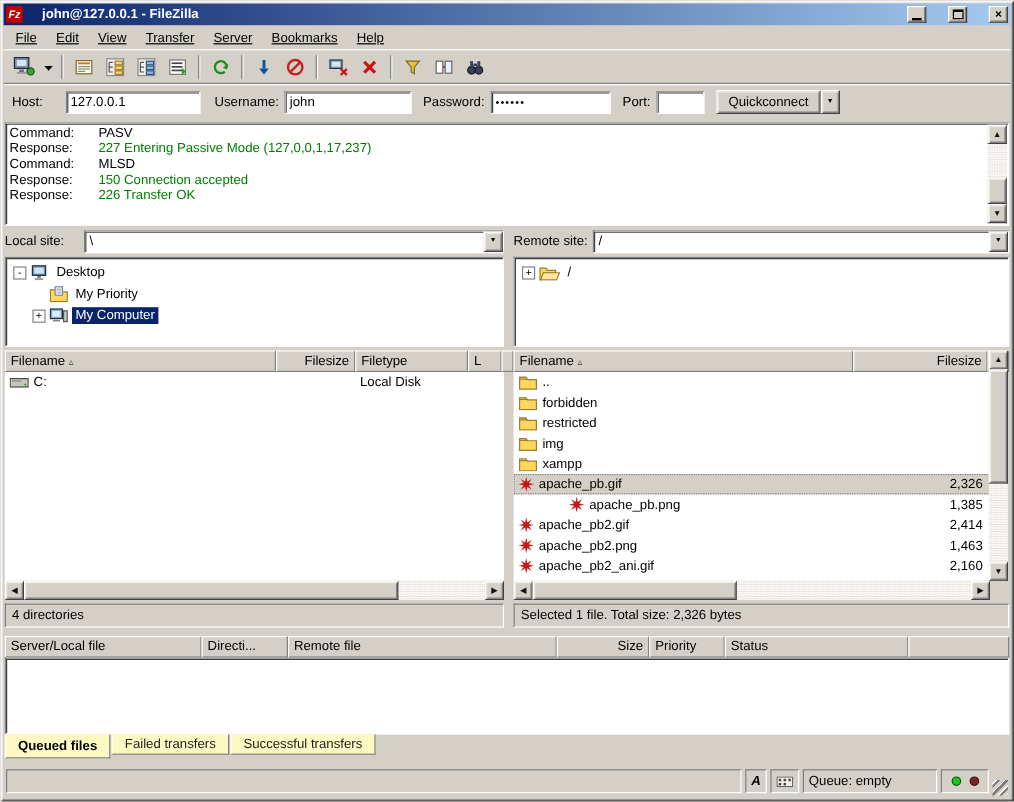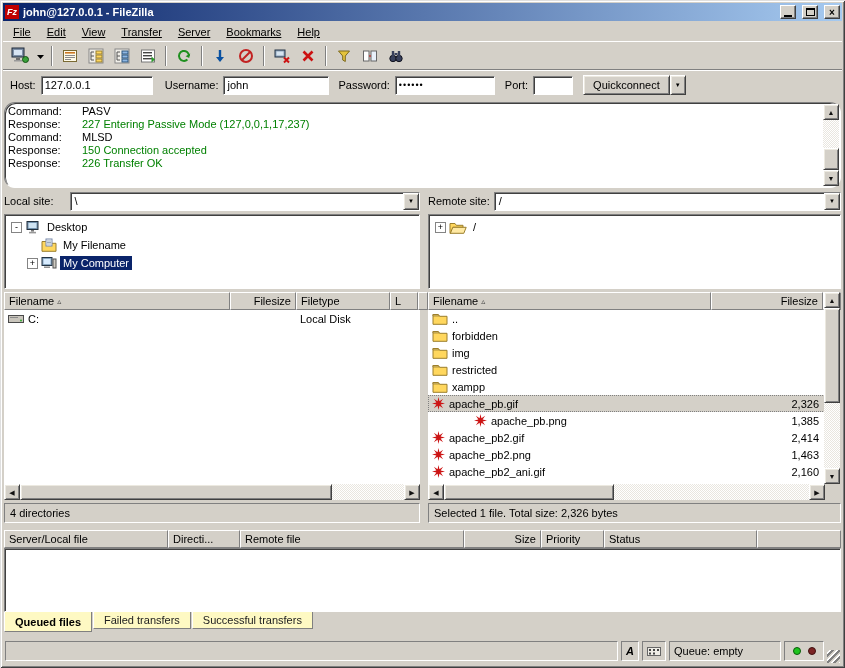--- a/index.html
+++ b/index.html
@@ -6,49 +6,49 @@
   html,body{width:845px;height:668px;overflow:hidden;}
   body{font-family:"Liberation Sans",sans-serif;font-size:11px;color:#000;background:#d4d0c8;}
   #window{position:relative;width:845px;height:668px;background:#d4d0c8;
     box-shadow:inset 1px 1px 0 #dfdfdf,inset -1px -1px 0 #404040,inset 2px 2px 0 #fff,inset -2px -2px 0 #808080;}
   .abs{position:absolute;}
   
   .btn3d{background:#d4d0c8;border:1px solid;border-color:#fff #404040 #404040 #fff;box-shadow:inset 1px 1px 0 #ece9e0,inset -1px -1px 0 #808080;}
   .sunken{background:#fff;border:1px solid;border-color:#808080 #fff #fff #808080;box-shadow:inset 1px 1px 0 #404040;}
   .panel-sunken{border:1px solid;border-color:#808080 #fff #fff #808080;}
   
-  #titlebar{left:3px;top:3px;right:3px;height:18px;background:linear-gradient(90deg,var(--tb1,#0a246a),var(--tb2,#a6caf0));display:flex;align-items:center;padding:0 2px;gap:4px;}
+  #titlebar{left:3px;top:3px;right:3px;height:18px;background:linear-gradient(90deg,var(--tb1,#0a246a),var(--tb2,#a6caf0));display:flex;align-items:center;padding:0 2px;gap:16px;}
   #app-logo{width:14px;height:14px;background:#c00000;color:#fff;font-weight:bold;font-style:italic;font-size:9px;display:flex;align-items:center;justify-content:center;flex:none;}
   #title-text{color:#fff;font-weight:bold;flex:1;white-space:nowrap;overflow:hidden;}
   .winbtn{width:16px;height:14px;background:#d4d0c8;border:1px solid;border-color:#fff #404040 #404040 #fff;box-shadow:inset -1px -1px 0 #808080;display:flex;align-items:center;justify-content:center;font-size:10px;font-weight:bold;flex:none;margin-left:2px;}
   .glyph-min{width:8px;height:2px;background:#000;margin-top:7px;}
   .glyph-max{width:9px;height:8px;border:1px solid #000;border-top:2px solid #000;}
   
   #menubar{left:3px;top:22px;right:3px;height:19px;display:flex;align-items:center;padding-left:2px;}
   .menu-item{padding:2px 8px;white-space:nowrap;text-decoration:underline;}
   #toolbar{left:3px;top:41px;right:3px;height:28px;display:flex;align-items:center;gap:2px;padding-left:5px;border-top:1px solid #fff;}
   .tb-btn{width:24px;height:24px;display:flex;align-items:center;justify-content:center;}
   .tb-btn.narrow{width:12px;}
   .tb-ic{display:flex;}
   .tb-sep{width:2px;height:20px;border-left:1px solid #808080;border-right:1px solid #fff;margin:0 3px;flex:none;}
   
   #quickbar{left:3px;top:69px;right:3px;height:31px;display:flex;align-items:center;padding-left:7px;border-top:1px solid #808080;box-shadow:inset 0 1px 0 #fff;}
   .lbl{white-space:nowrap;}
   .field{height:19px;background:#fff;border:1px solid;border-color:#808080 #fff #fff #808080;box-shadow:inset 1px 1px 0 #404040;font:11px "Liberation Sans",sans-serif;padding:0 3px;outline:none;}
-  #host-input{width:112px;margin-left:5px;}
+  #host-input{width:112px;margin-left:19px;}
   #username-label{margin-left:12px;}
   #username-input{width:106px;margin-left:5px;}
   #password-label{margin-left:9px;}
   #password-input{width:100px;margin-left:5px;font-size:9px;letter-spacing:1px;}
   #port-label{margin-left:10px;}
   #port-input{width:40px;margin-left:5px;}
   #quickconnect-btn{margin-left:10px;height:20px;padding:0 9px;display:flex;align-items:center;white-space:nowrap;}
   #qc-drop{width:16px;height:20px;display:flex;align-items:center;justify-content:center;font-size:6px;}
   
-  #log{left:4px;top:102px;right:4px;height:86px;border-radius:11px;}
+  #log{left:4px;top:102px;right:4px;height:86px;}
   #log-lines{position:absolute;left:3px;top:2px;right:20px;bottom:2px;overflow:hidden;}
   .log-line{display:flex;line-height:13px;white-space:nowrap;}
   .log-label{width:74px;flex:none;}
   
   .vscroll{display:flex;flex-direction:column;width:16px;}
   .hscroll{display:flex;flex-direction:row;height:16px;}
   .sb-btn{width:16px;height:16px;flex:none;display:flex;align-items:center;justify-content:center;font-size:7px;line-height:1;color:#111;}
   .sb-track{flex:1;position:relative;background-color:#e9e6df;background-image:conic-gradient(#fff 25%,transparent 0 50%,#fff 0 75%,transparent 0);background-size:2px 2px;}
   .sb-thumb{position:absolute;}
   .vscroll .sb-thumb{left:0;right:0;}
@@ -350,21 +350,21 @@
       </div>
       <div class="tree-row" style="padding-left: 22px;">
         <span class="expander-spacer"></span>
         <span class="tree-ic">
           <svg width="16" height="14" viewBox="0 0 16 14">
             <path d="M1 3.5 h5.2 l1.3 1.8 H15 v8 H1 z" fill="#ffd75e" stroke="#9c7f2c"></path>
             <rect x="5" y="1" width="6" height="7" fill="#fff" stroke="#7788aa"></rect>
             <path d="M6 3 h4 M6 4.5 h4 M6 6 h4" stroke="#99aabb"></path>
           </svg>
         </span>
-        <span class="tree-label">My Filename</span>
+        <span class="tree-label">My Priority</span>
       </div>
       <div class="tree-row" style="padding-left: 22px;">
         <span class="expander">+</span>
         <span class="tree-ic">
           <svg width="16" height="14" viewBox="0 0 16 14">
             <rect x="1" y="1.5" width="10" height="8" fill="#8aa7c0" stroke="#223344"></rect>
             <rect x="2.5" y="3" width="7" height="5" fill="#d8ecff"></rect>
             <rect x="12" y="3" width="3" height="9" fill="#cfcbc2" stroke="#555"></rect>
             <rect x="3" y="10.5" width="6" height="1.4" fill="#888"></rect>
           </svg>
@@ -454,33 +454,33 @@
         <span class="cell right" style="width: 112px;"></span>
       </div>
       <div class="list-row">
         <span class="cell" style="width: 283px;">
           <span class="file-ic">
             <svg width="16" height="13" viewBox="0 0 16 13">
               <path d="M1 2.5 h5.2 l1.3 1.8 H15 v8 H1 z" fill="#ffd75e" stroke="#9c7f2c"></path>
               <path d="M1 2.5 h5.2 l1 1.4 H1 z" fill="#ffe9a3" stroke="#9c7f2c"></path>
             </svg>
           </span>
-          <span>img</span>
+          <span>restricted</span>
         </span>
         <span class="cell right" style="width: 112px;"></span>
       </div>
       <div class="list-row">
         <span class="cell" style="width: 283px;">
           <span class="file-ic">
             <svg width="16" height="13" viewBox="0 0 16 13">
               <path d="M1 2.5 h5.2 l1.3 1.8 H15 v8 H1 z" fill="#ffd75e" stroke="#9c7f2c"></path>
               <path d="M1 2.5 h5.2 l1 1.4 H1 z" fill="#ffe9a3" stroke="#9c7f2c"></path>
             </svg>
           </span>
-          <span>restricted</span>
+          <span>img</span>
         </span>
         <span class="cell right" style="width: 112px;"></span>
       </div>
       <div class="list-row">
         <span class="cell" style="width: 283px;">
           <span class="file-ic">
             <svg width="16" height="13" viewBox="0 0 16 13">
               <path d="M1 2.5 h5.2 l1.3 1.8 H15 v8 H1 z" fill="#ffd75e" stroke="#9c7f2c"></path>
               <path d="M1 2.5 h5.2 l1 1.4 H1 z" fill="#ffe9a3" stroke="#9c7f2c"></path>
             </svg>

